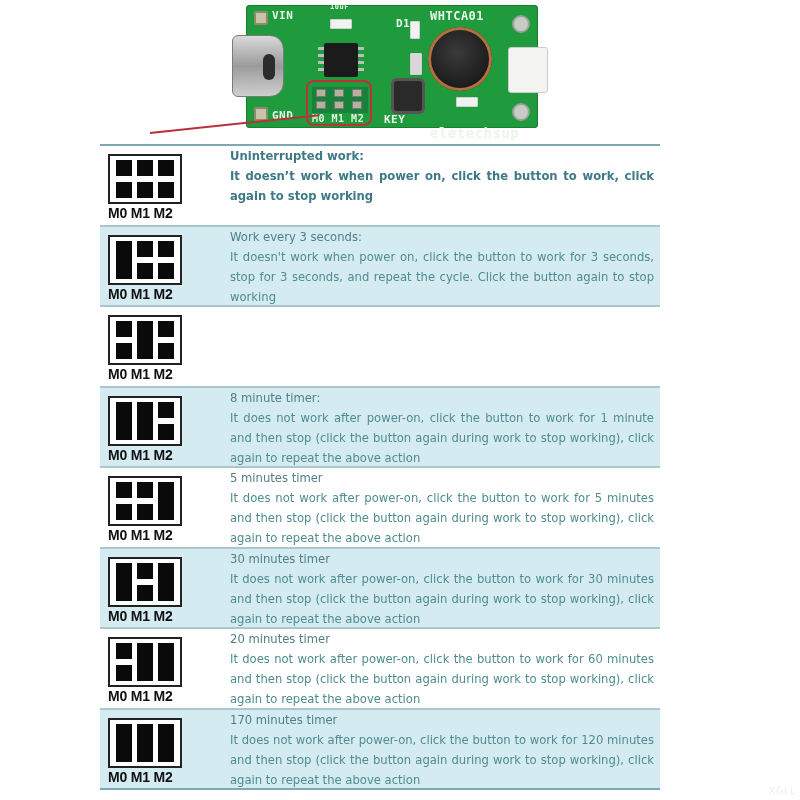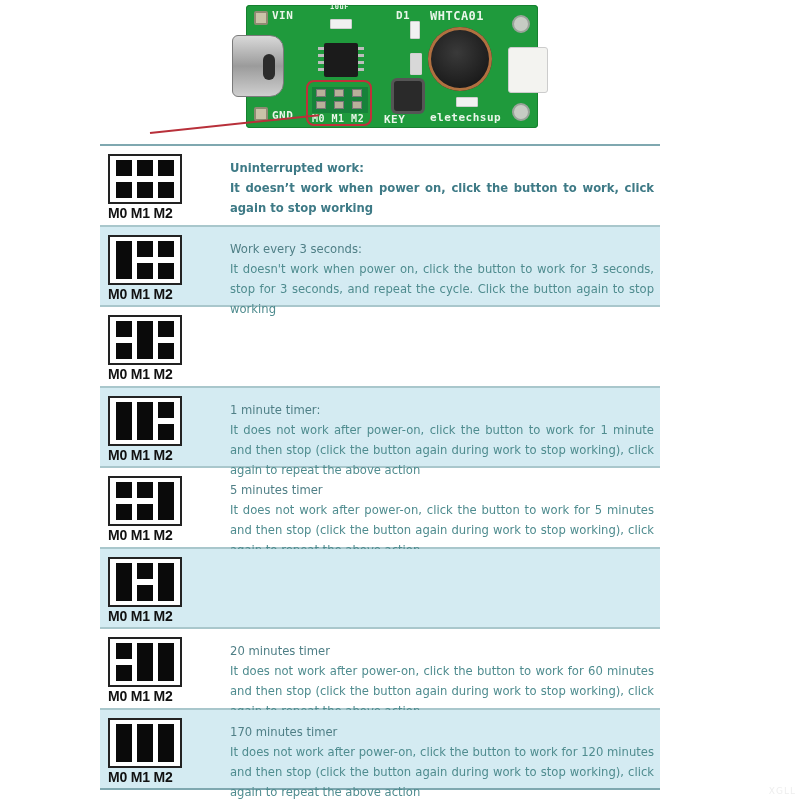--- a/index.html
+++ b/index.html
@@ -63,21 +63,21 @@
     .jcol { position:absolute; top:4px; width:16px; height:38px; }
     .jcol.c0 { left:6px; } .jcol.c1 { left:27px; } .jcol.c2 { left:48px; }
     .jpin { position:absolute; left:0; width:16px; height:16px; background:#0a0a0a; }
     .jpin.top { top:0; } .jpin.bot { top:22px; }
     .jbar { position:absolute; left:0; top:0; width:16px; height:38px; background:#0a0a0a; }
     .jumper-caption {
       position:absolute; left:8px; top:59px; width:80px;
       font-family: "Liberation Sans", sans-serif; font-weight:bold; font-size:14px; color:#111;
       white-space:nowrap; letter-spacing:-0.2px;
     }
-    .text-cell { flex:1; padding-top:12px; padding-right:6px; }
+    .text-cell { flex:1; padding-top:0; padding-right:6px; }
     .row-title { font-family:"DejaVu Sans", sans-serif; font-size:11.6px; color:#4f7f86; line-height:20px; }
     .row-desc { font-family:"DejaVu Sans", sans-serif; font-size:11.6px; color:#4f8c8f; line-height:20.2px; text-align:justify; text-align-last:left; }
     .row.bold .row-title, .row.bold .row-desc { font-weight:bold; color:#3e7a86; }
 
     .watermark { position:absolute; right:4px; bottom:4px; font-size:9px; color:#eeeeee; font-family:"DejaVu Sans", sans-serif; letter-spacing:1px; }
   </style>
 </head>
 <body>
 
 <div class="pcb">
@@ -86,42 +86,42 @@
   <div class="pad-hole" style="left:8px;top:102px;"></div>
   <span class="pcb-label" style="left:26px;top:104px;">GND</span>
 
   <div class="usb-c"></div>
 
   <div class="smd" style="left:84px;top:14px;width:22px;height:10px;"></div>
   <span class="pcb-label" style="left:84px;top:-2px;font-size:7px;">10uF</span>
 
   <div class="chip chip-pins" style="left:78px;top:38px;width:34px;height:34px;"></div>
 
-  <span class="pcb-label" style="left:150px;top:4px;">D1</span>
+  <span class="pcb-label" style="left:150px;top:12px;">D1</span>
   <div class="smd" style="left:164px;top:16px;width:10px;height:18px;"></div>
   <div class="chip" style="left:186px;top:56px;width:14px;height:14px;"></div>
   <div class="smd" style="left:164px;top:48px;width:12px;height:22px;background:#d8d8d8;"></div>
 
   <div class="jumper-block">
     <div class="jumper-pad" style="left:4px;top:2px;"></div>
     <div class="jumper-pad" style="left:22px;top:2px;"></div>
     <div class="jumper-pad" style="left:40px;top:2px;"></div>
     <div class="jumper-pad" style="left:4px;top:14px;"></div>
     <div class="jumper-pad" style="left:22px;top:14px;"></div>
     <div class="jumper-pad" style="left:40px;top:14px;"></div>
   </div>
   <span class="pcb-label" style="left:66px;top:108px;font-size:10px;">M0 M1 M2</span>
 
   <div class="button-key"></div>
   <span class="pcb-label" style="left:138px;top:108px;">KEY</span>
 
   <span class="pcb-label" style="left:184px;top:4px;font-size:12px;">WHTCA01</span>
   <div class="buzzer"></div>
   <div class="smd" style="left:210px;top:92px;width:22px;height:10px;"></div>
-  <span class="pcb-label" style="left:184px;top:106px;font-size:11px;">eletechsup</span>
+  <span class="pcb-label" style="left:184px;top:120px;font-size:14px;">eletechsup</span>
 
   <div class="connector"></div>
   <div class="mount-hole" style="left:266px;top:10px;"></div>
   <div class="mount-hole" style="left:266px;top:98px;"></div>
 </div>
 <div class="red-circle"></div>
 <div class="red-line"></div>
 
 <div class="table">
 
@@ -201,21 +201,21 @@
             <div class="jbar"></div>
           </div>
         <div class="jcol c2">
             <div class="jpin top"></div>
             <div class="jpin bot"></div>
           </div>
       </div>
       <div class="jumper-caption">M0 M1 M2</div>
     </div>
     <div class="text-cell">
-      <div class="row-title">1 minute timer:</div>
+      <div class="row-title">8 minute timer:</div>
       <div class="row-desc">It does not work after power-on, click the button to work for 1 minute and then stop (click the button again during work to stop working), click again to repeat the above action</div>
     </div>
   </div>
 
   <div class="row">
     <div class="icon-cell">
       <div class="jumper-icon">
         <div class="jcol c0">
             <div class="jpin top"></div>
             <div class="jpin bot"></div>
@@ -245,20 +245,24 @@
         <div class="jcol c1">
             <div class="jpin top"></div>
             <div class="jpin bot"></div>
           </div>
         <div class="jcol c2">
             <div class="jbar"></div>
           </div>
       </div>
       <div class="jumper-caption">M0 M1 M2</div>
     </div>
+    <div class="text-cell">
+      <div class="row-title">30 minutes timer</div>
+      <div class="row-desc">It does not work after power-on, click the button to work for 30 minutes and then stop (click the button again during work to stop working), click again to repeat the above action</div>
+    </div>
   </div>
 
   <div class="row">
     <div class="icon-cell">
       <div class="jumper-icon">
         <div class="jcol c0">
             <div class="jpin top"></div>
             <div class="jpin bot"></div>
           </div>
         <div class="jcol c1">

